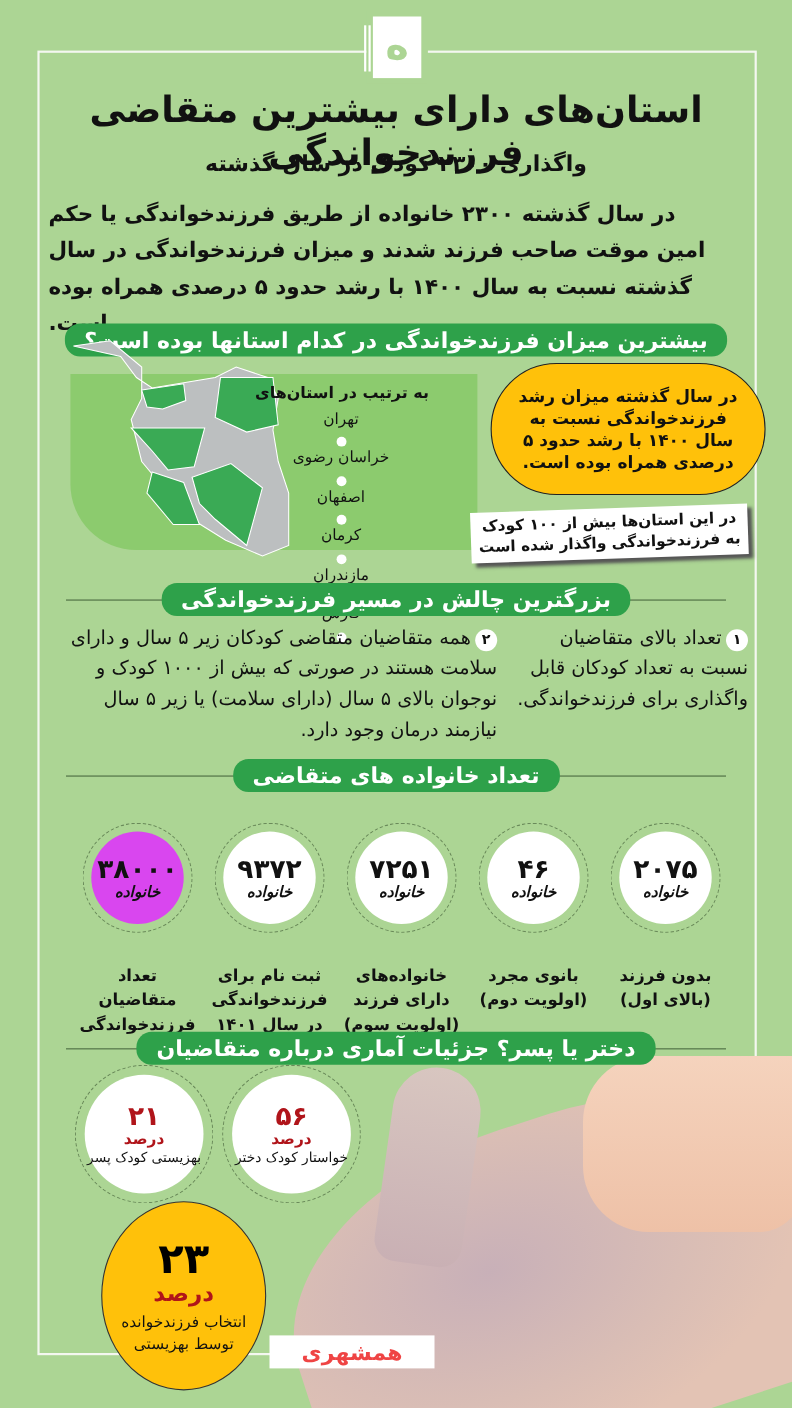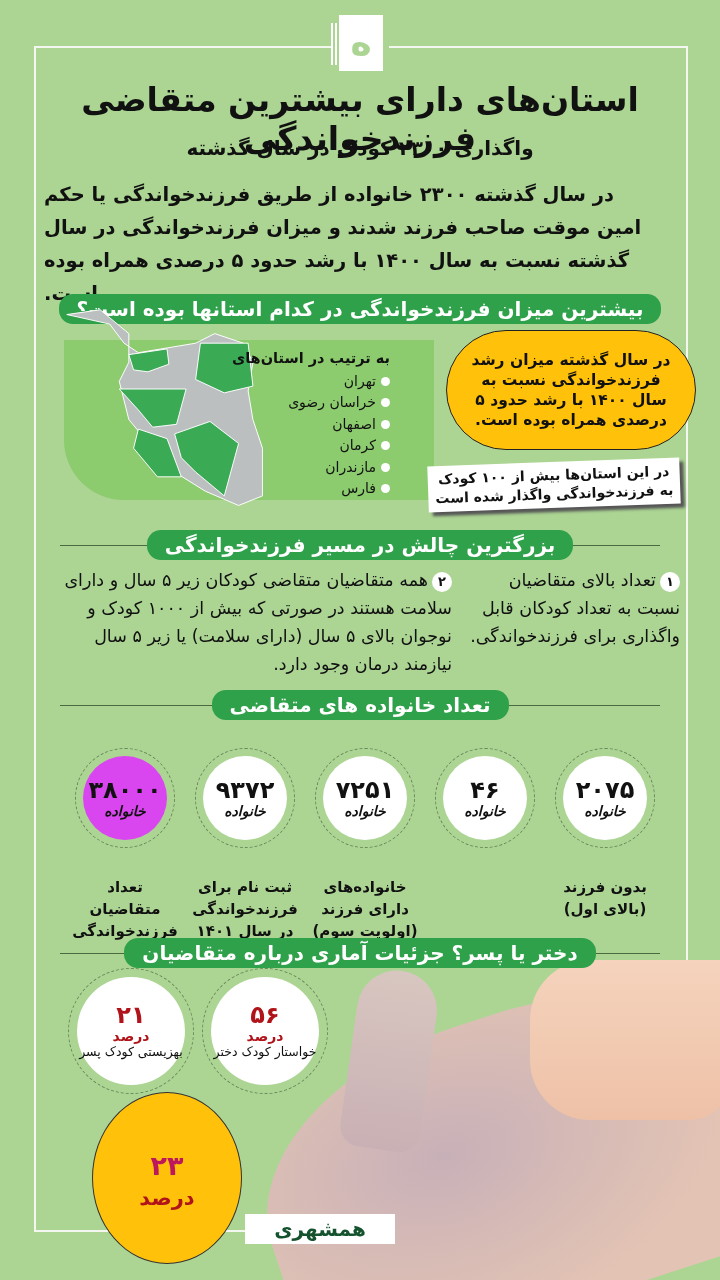--- a/index.html
+++ b/index.html
@@ -13,21 +13,21 @@
   .title { position:absolute; top: 80px; left: 40px; right: 40px; text-align:center; font-size: 33px; font-weight: bold; letter-spacing: -1px; }
   .subtitle { position:absolute; top: 136px; left: 40px; right: 40px; text-align:center; font-size: 20px; font-weight: bold; }
   .intro { position:absolute; top: 178px; left: 44px; right: 60px; text-align:left; font-size: 19.5px; line-height: 33px; font-weight: bold; }
   .section-head { position:absolute; left: 60px; right: 60px; height: 26px; display:flex; align-items:center; justify-content:center; }
   .section-head::before { content:""; position:absolute; left:0; right:0; top:50%; border-top:1.5px solid #4a6a40; }
   .pill { position:relative; background:#2ea14a; color:#fff; font-weight:bold; font-size:20px; padding:3px 18px; border-radius:14px; white-space:nowrap; }
   .map-panel { position:absolute; left:64px; top:340px; width:370px; height:160px; background:#8ccb6e; border-radius:0 0 0 60px; }
   .map { position:absolute; left:62px; top:305px; width:210px; height:210px; }
   .prov-list { position:absolute; top:348px; right:330px; width:160px; text-align:right; font-size:14px; line-height:21.5px; }
   .prov-list .hd { font-weight:bold; font-size:14.5px; margin-bottom:1px; }
-  .prov-list .it { display:flex; justify-content:flex-end; align-items:center; gap:5px; direction:ltr; }
+  .prov-list .it { display:flex; justify-content:flex-end; align-items:center; gap:5px; direction:ltr;flex-direction:column; }
   .dot { width:9px; height:9px; border-radius:50%; background:#fff; display:inline-block; }
   .yellow-callout { position:absolute; left:446px; top:330px; width:250px; height:120px; background:#ffc10a; border-radius:60px; border:1.5px solid #222; display:flex; align-items:center; justify-content:center; text-align:center; font-weight:bold; font-size:15.5px; line-height:20px; padding:23px 22px; }
   .white-callout { position:absolute; left:428px; top:462px; width:252px; height:46px; background:#fff; box-shadow:4px 4px 3px #555; transform:rotate(-2deg); text-align:center; font-weight:bold; font-size:14px; line-height:19px; padding:4px 6px; }
   .challenge { position:absolute; font-size:17.5px; line-height:28px; }
   .num { display:inline-block; width:20px; height:20px; border-radius:50%; background:#fff; text-align:center; font-size:13px; line-height:20px; font-weight:bold; margin-left:4px; }
   .circles { position:absolute; top:748px; left:70px; width:590px; display:flex; justify-content:space-between; direction:rtl; }
   .stat { width:110px; display:flex; flex-direction:column; align-items:center; }
   .ring { width:100px; height:100px; border-radius:50%; border:1.5px dashed #6a8a5a; display:flex; align-items:center; justify-content:center; }
   .circle { width:84px; height:84px; border-radius:50%; background:#fff; display:flex; flex-direction:column; align-items:center; justify-content:center; }
   .circle.green { background:#d946ef; }
@@ -38,24 +38,24 @@
   .hand-big { position:absolute; left:60px; top:60px; width:480px; height:300px; background:radial-gradient(ellipse at 40% 40%, #c8b0b8, #d9bdb5 45%, #e3c3b4 70%); border-radius:50% 40% 0 0; transform:rotate(-18deg); }
   .thumb { position:absolute; left:150px; top:10px; width:80px; height:180px; background:linear-gradient(#d8c6c0,#c9b0b4); border-radius:40px 40px 20px 20px; transform:rotate(8deg); }
   .child-hand { position:absolute; left:330px; top:0px; width:200px; height:160px; background:linear-gradient(#f5d3bd,#eec1a7); border-radius:60px 0 40px 60px; }
   .pct-row { position:absolute; top:968px; left:68px; display:flex; gap:8px; direction:ltr; }
   .pct-ring { width:126px; height:126px; border-radius:50%; border:1.5px dashed #6a8a5a; display:flex; align-items:center; justify-content:center; }
   .pct { width:108px; height:108px; border-radius:50%; background:#fff; display:flex; flex-direction:column; align-items:center; justify-content:center; text-align:center; }
   .pct .v { color:#b0141a; font-weight:bold; font-size:24px; line-height:26px; }
   .pct .p { color:#b0141a; font-weight:bold; font-size:14px; line-height:16px; }
   .pct .d { font-size:12.5px; line-height:16px; }
   .big-pct { position:absolute; left:92px; top:1092px; width:150px; height:172px; border-radius:50%; background:#ffc10a; border:1px solid #333; display:flex; flex-direction:column; align-items:center; justify-content:center; text-align:center; }
-  .big-pct .v { color:#be185d; font-weight:bold; font-size:27px; line-height:40px; }
+  .big-pct .v { color:#000000; font-weight:bold; font-size:38px; line-height:40px; }
   .big-pct .p { color:#b0141a; font-weight:bold; font-size:21px; line-height:24px; }
   .big-pct .d { font-size:14px; line-height:20px; margin-top:4px; }
-  .brand { position:absolute; left:245px; top:1214px; width:150px; height:30px; background:#fff; color:#14532d; font-weight:bold; font-size:20px; display:flex; align-items:center; justify-content:center; letter-spacing:2px; }
+  .brand { position:absolute; left:245px; top:1214px; width:150px; height:30px; background:#fff; color:#ef4444; font-weight:bold; font-size:20px; display:flex; align-items:center; justify-content:center; letter-spacing:2px; }
 </style>
 </head>
 <body>
 
 <div class="frame"></div>
 
 <div class="logo">
   <div class="logo-box">
       <div class="logo-lines"></div>
       <span>ه</span>
@@ -136,20 +136,21 @@
       </div>
     <div class="lbl">بدون فرزند (بالای اول)</div>
   </div>
   <div class="stat">
     <div class="ring">
         <div class="circle">
           <span class="v">۴۶</span>
           <span class="u">خانواده</span>
         </div>
       </div>
+    <div class="lbl">بانوی مجرد (اولویت دوم)</div>
   </div>
   <div class="stat">
     <div class="ring">
         <div class="circle">
           <span class="v">۷۲۵۱</span>
           <span class="u">خانواده</span>
         </div>
       </div>
     <div class="lbl">خانواده‌های دارای فرزند (اولویت سوم)</div>
   </div>
@@ -196,15 +197,16 @@
       <span class="v">۵۶</span>
       <span class="p">درصد</span>
       <span class="d">خواستار کودک دختر</span>
     </div>
   </div>
 </div>
 
 <div class="big-pct">
   <span class="v">۲۳</span>
   <span class="p">درصد</span>
+  <span class="d">انتخاب فرزندخوانده توسط بهزیستی</span>
 </div>
 
 <div class="brand">همشهری</div>
 
 </body></html>

